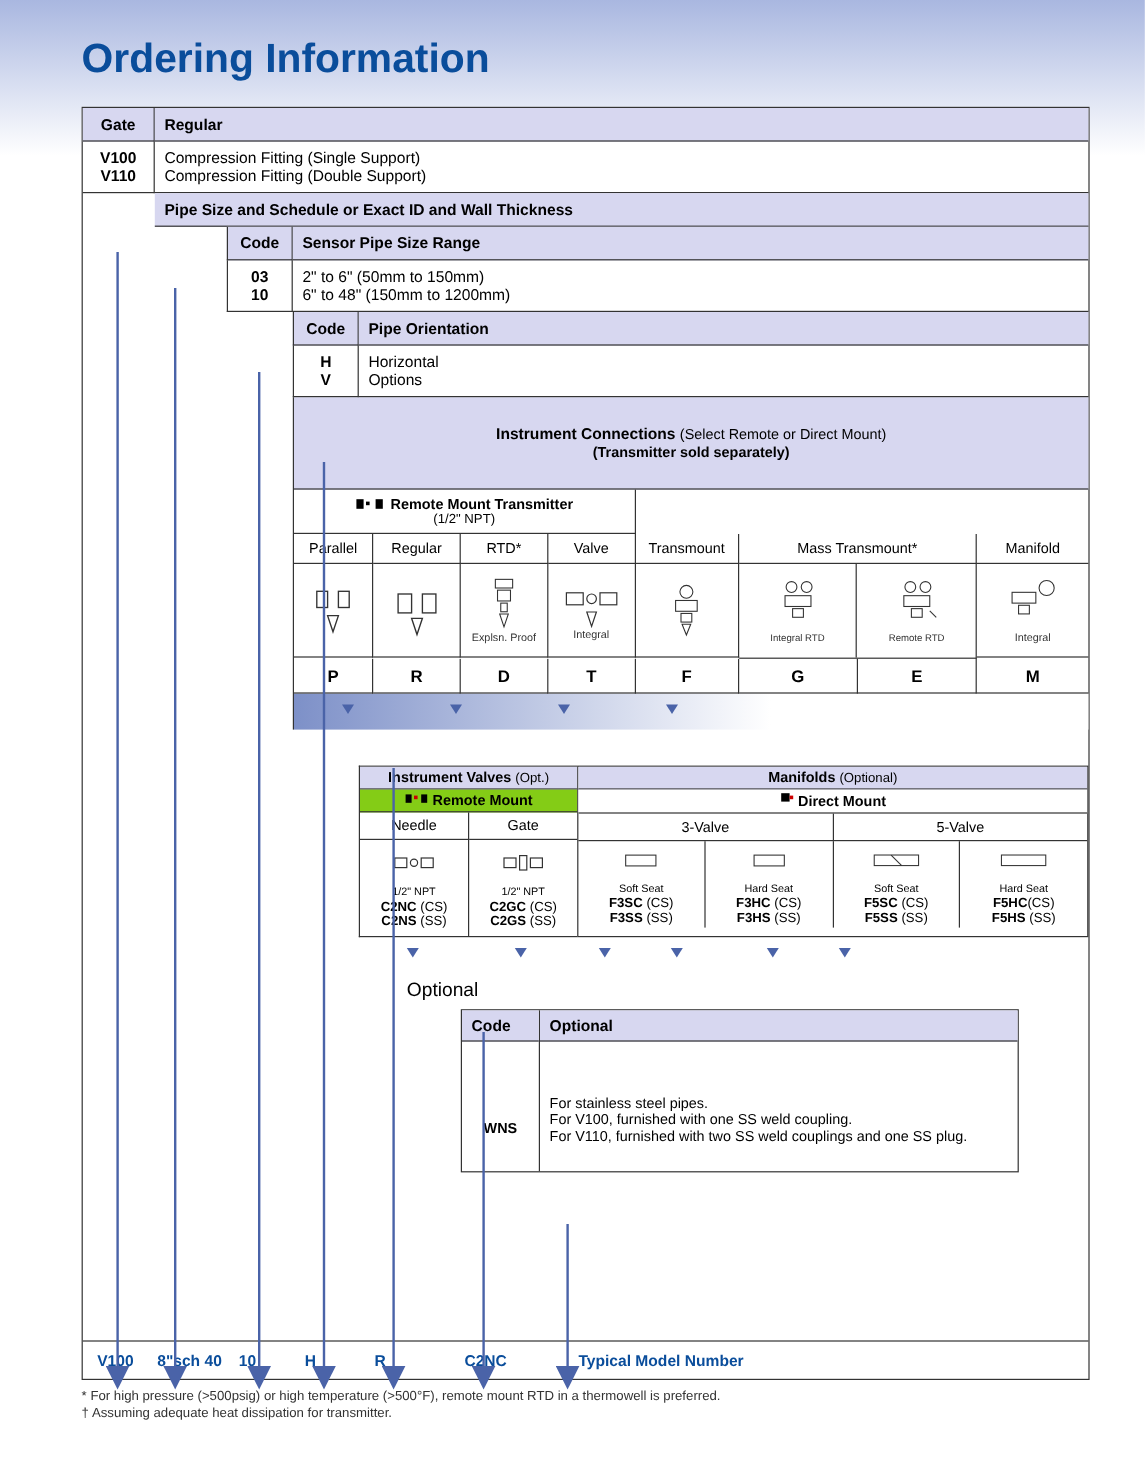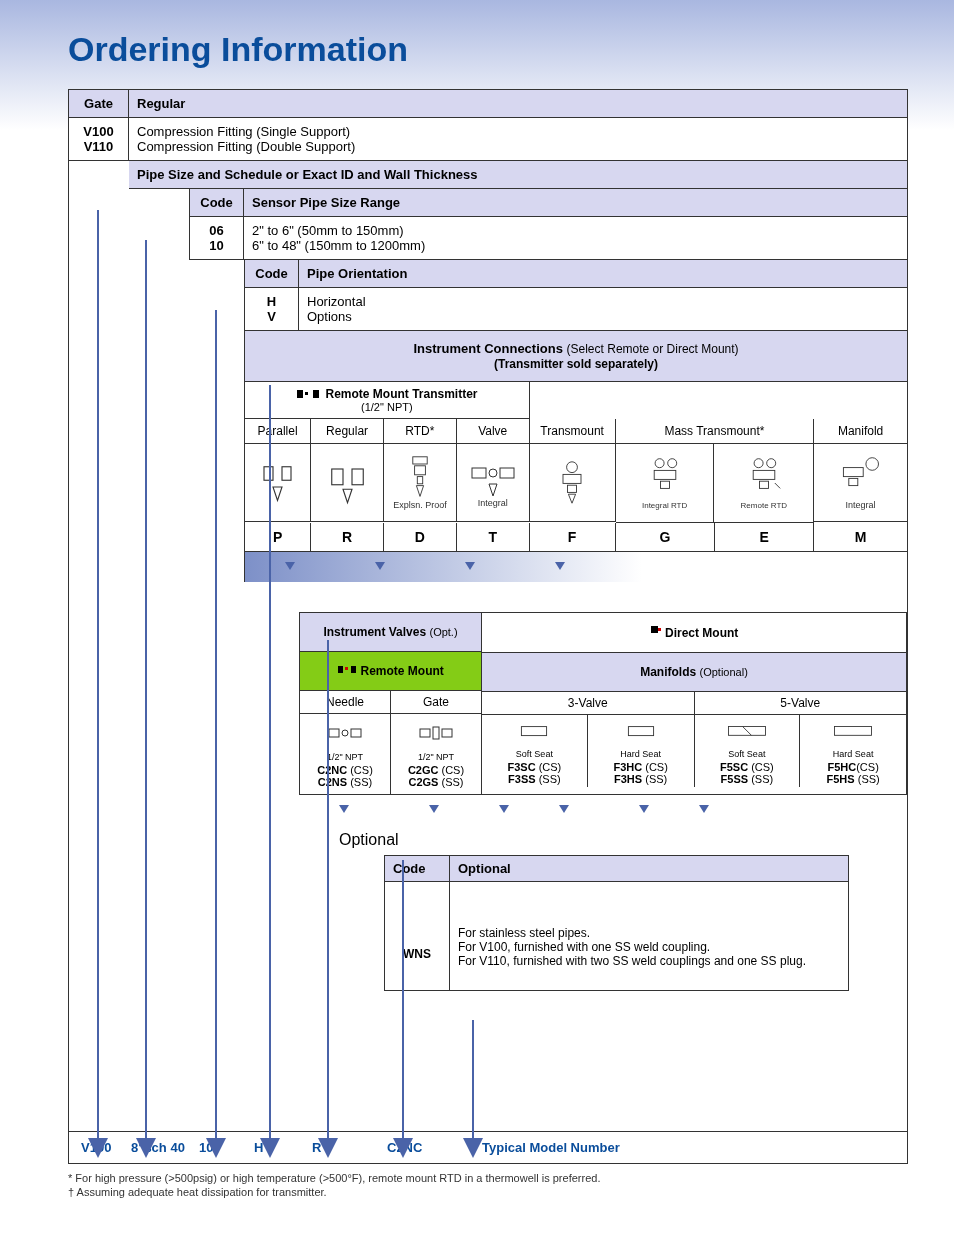--- a/index.html
+++ b/index.html
@@ -45,36 +45,36 @@
   .section-band {
     background: #d7d7f0;
     font-weight: bold;
     font-size: 13px;
     padding: 6px 8px;
     border-bottom: 1px solid #333;
   }
   .code-col { width: 55px; border-right: 1px solid #333; text-align: center; }
   .desc-col { flex: 1; }
   .conn-header {
-    background:#d7d7f0; text-align:center; font-size:13px; padding:10px 4px; border-bottom:1px solid #333;
+    background:#d7d7f0; text-align:center; font-size:13px; padding:23px 4px; border-bottom:1px solid #333;
   }
   .conn-header .sub { font-weight:normal; font-size:12px;}
   .mount-row { display:flex; }
   .mount-cell { border-right:1px solid #333; text-align:center; font-size:12px; padding:5px 2px; font-weight:bold; border-bottom:1px solid #333;}
   .mount-sub { font-weight:normal; font-size:11px; display:block;}
   .conn-cols { display:flex; }
   .conn-col { border-right:1px solid #333; text-align:center; font-size:12px; padding:5px 2px; border-bottom:1px solid #333;}
   .conn-col:last-child { border-right:none;}
   .icon-box { height:78px; display:flex; align-items:center; justify-content:center; font-size:9px; color:#333; flex-direction:column;}
   .icon-box svg { max-width:50px; max-height:45px;}
   .letter-row .conn-col { font-weight:bold; font-size:14px; padding:6px 2px;}
   .valves-section { display:flex; margin-top:30px; position:relative;}
   .valves-left { width:182px; border:1px solid #333; border-right:none;}
   .valves-right { flex:1; border:1px solid #333;}
-  .v-hdr { background:#d7d7f0; font-size:12px; font-weight:bold; text-align:center; padding:12px; border-bottom:1px solid #333;}
+  .v-hdr { background:#d7d7f0; font-size:12px; font-weight:bold; text-align:center; padding:2px; border-bottom:1px solid #333;}
   .v-sub { font-size:11px; font-weight:normal;}
   .v-cols { display:flex;}
   .v-col { flex:1; border-right:1px solid #333; text-align:center; font-size:12px; padding:4px 2px; border-bottom:1px solid #333;}
   .v-col:last-child{border-right:none;}
   .v-icon { height:34px; display:flex; align-items:center; justify-content:center;}
   .v-codes { font-size:11px; text-align:center; padding:2px;}
   .v-codes b{font-weight:bold;}
   .optional-label { font-size:16px; padding:6px 0 6px 0; }
   .options-table { border:1px solid #333; display:flex; width:465px; margin-left:0;}
   .opt-code-col { width:65px; border-right:1px solid #333;}
@@ -145,21 +145,21 @@
         <div style="display:flex;">
           <div style="width:60px;"></div>
           <div style="flex:1;">
 
             <div class="row">
               <div class="hdr-cell code-col" style="border-left:1px solid #333;">Code</div>
               <div class="hdr-cell desc-col">Sensor Pipe Size Range</div>
             </div>
             <div class="row">
               <div class="data-cell code-col bold" style="border-left:1px solid #333;">
-                <span>06</span><br><span>10</span>
+                <span>03</span><br><span>10</span>
               </div>
               <div class="data-cell desc-col">
                 <span>2" to 6" (50mm to 150mm)</span><br><span>6" to 48" (150mm to 1200mm)</span>
               </div>
             </div>
 
             <div style="display:flex;">
               <div style="width:55px;"></div>
               <div style="flex:1;">
 
@@ -326,28 +326,28 @@
                                 <rect x="26" y="6" width="10" height="8" fill="none" stroke="#333"></rect>
                                 <rect x="17" y="4" width="6" height="12" fill="none" stroke="#333"></rect>
                               </svg>
                             </div>
                           <div style="font-size:9px;">1/2" NPT</div>
                           <div class="v-codes"><b>C2GC</b> <span>(CS)</span><br><b>C2GS</b> <span>(SS)</span></div>
                         </div>
                       </div>
                     </div>
                     <div class="valves-right">
+                      <div class="v-hdr"><span>Manifolds</span> <span class="v-sub">(Optional)</span></div>
                       <div class="v-hdr" style="background:#fff;">
                         <svg width="12" height="12">
                             <rect x="1" y="1" width="7" height="7" fill="#000"></rect>
                             <rect x="8" y="3" width="3" height="3" fill="#c00"></rect>
                           </svg>
                         <span>Direct Mount</span>
                       </div>
-                      <div class="v-hdr"><span>Manifolds</span> <span class="v-sub">(Optional)</span></div>
                       <div class="v-cols">
                         <div class="v-col">3-Valve</div>
                         <div class="v-col">5-Valve</div>
                       </div>
                       <div class="v-cols">
                         <div class="v-col" style="padding:0; border-bottom:none; display:flex;">
                           <div style="width:50%; border-right:1px solid #333;">
                             <div class="v-icon">
                                 <svg viewBox="0 0 40 20" width="36">
                                   <rect x="6" y="4" width="28" height="10" fill="none" stroke="#333"></rect>

